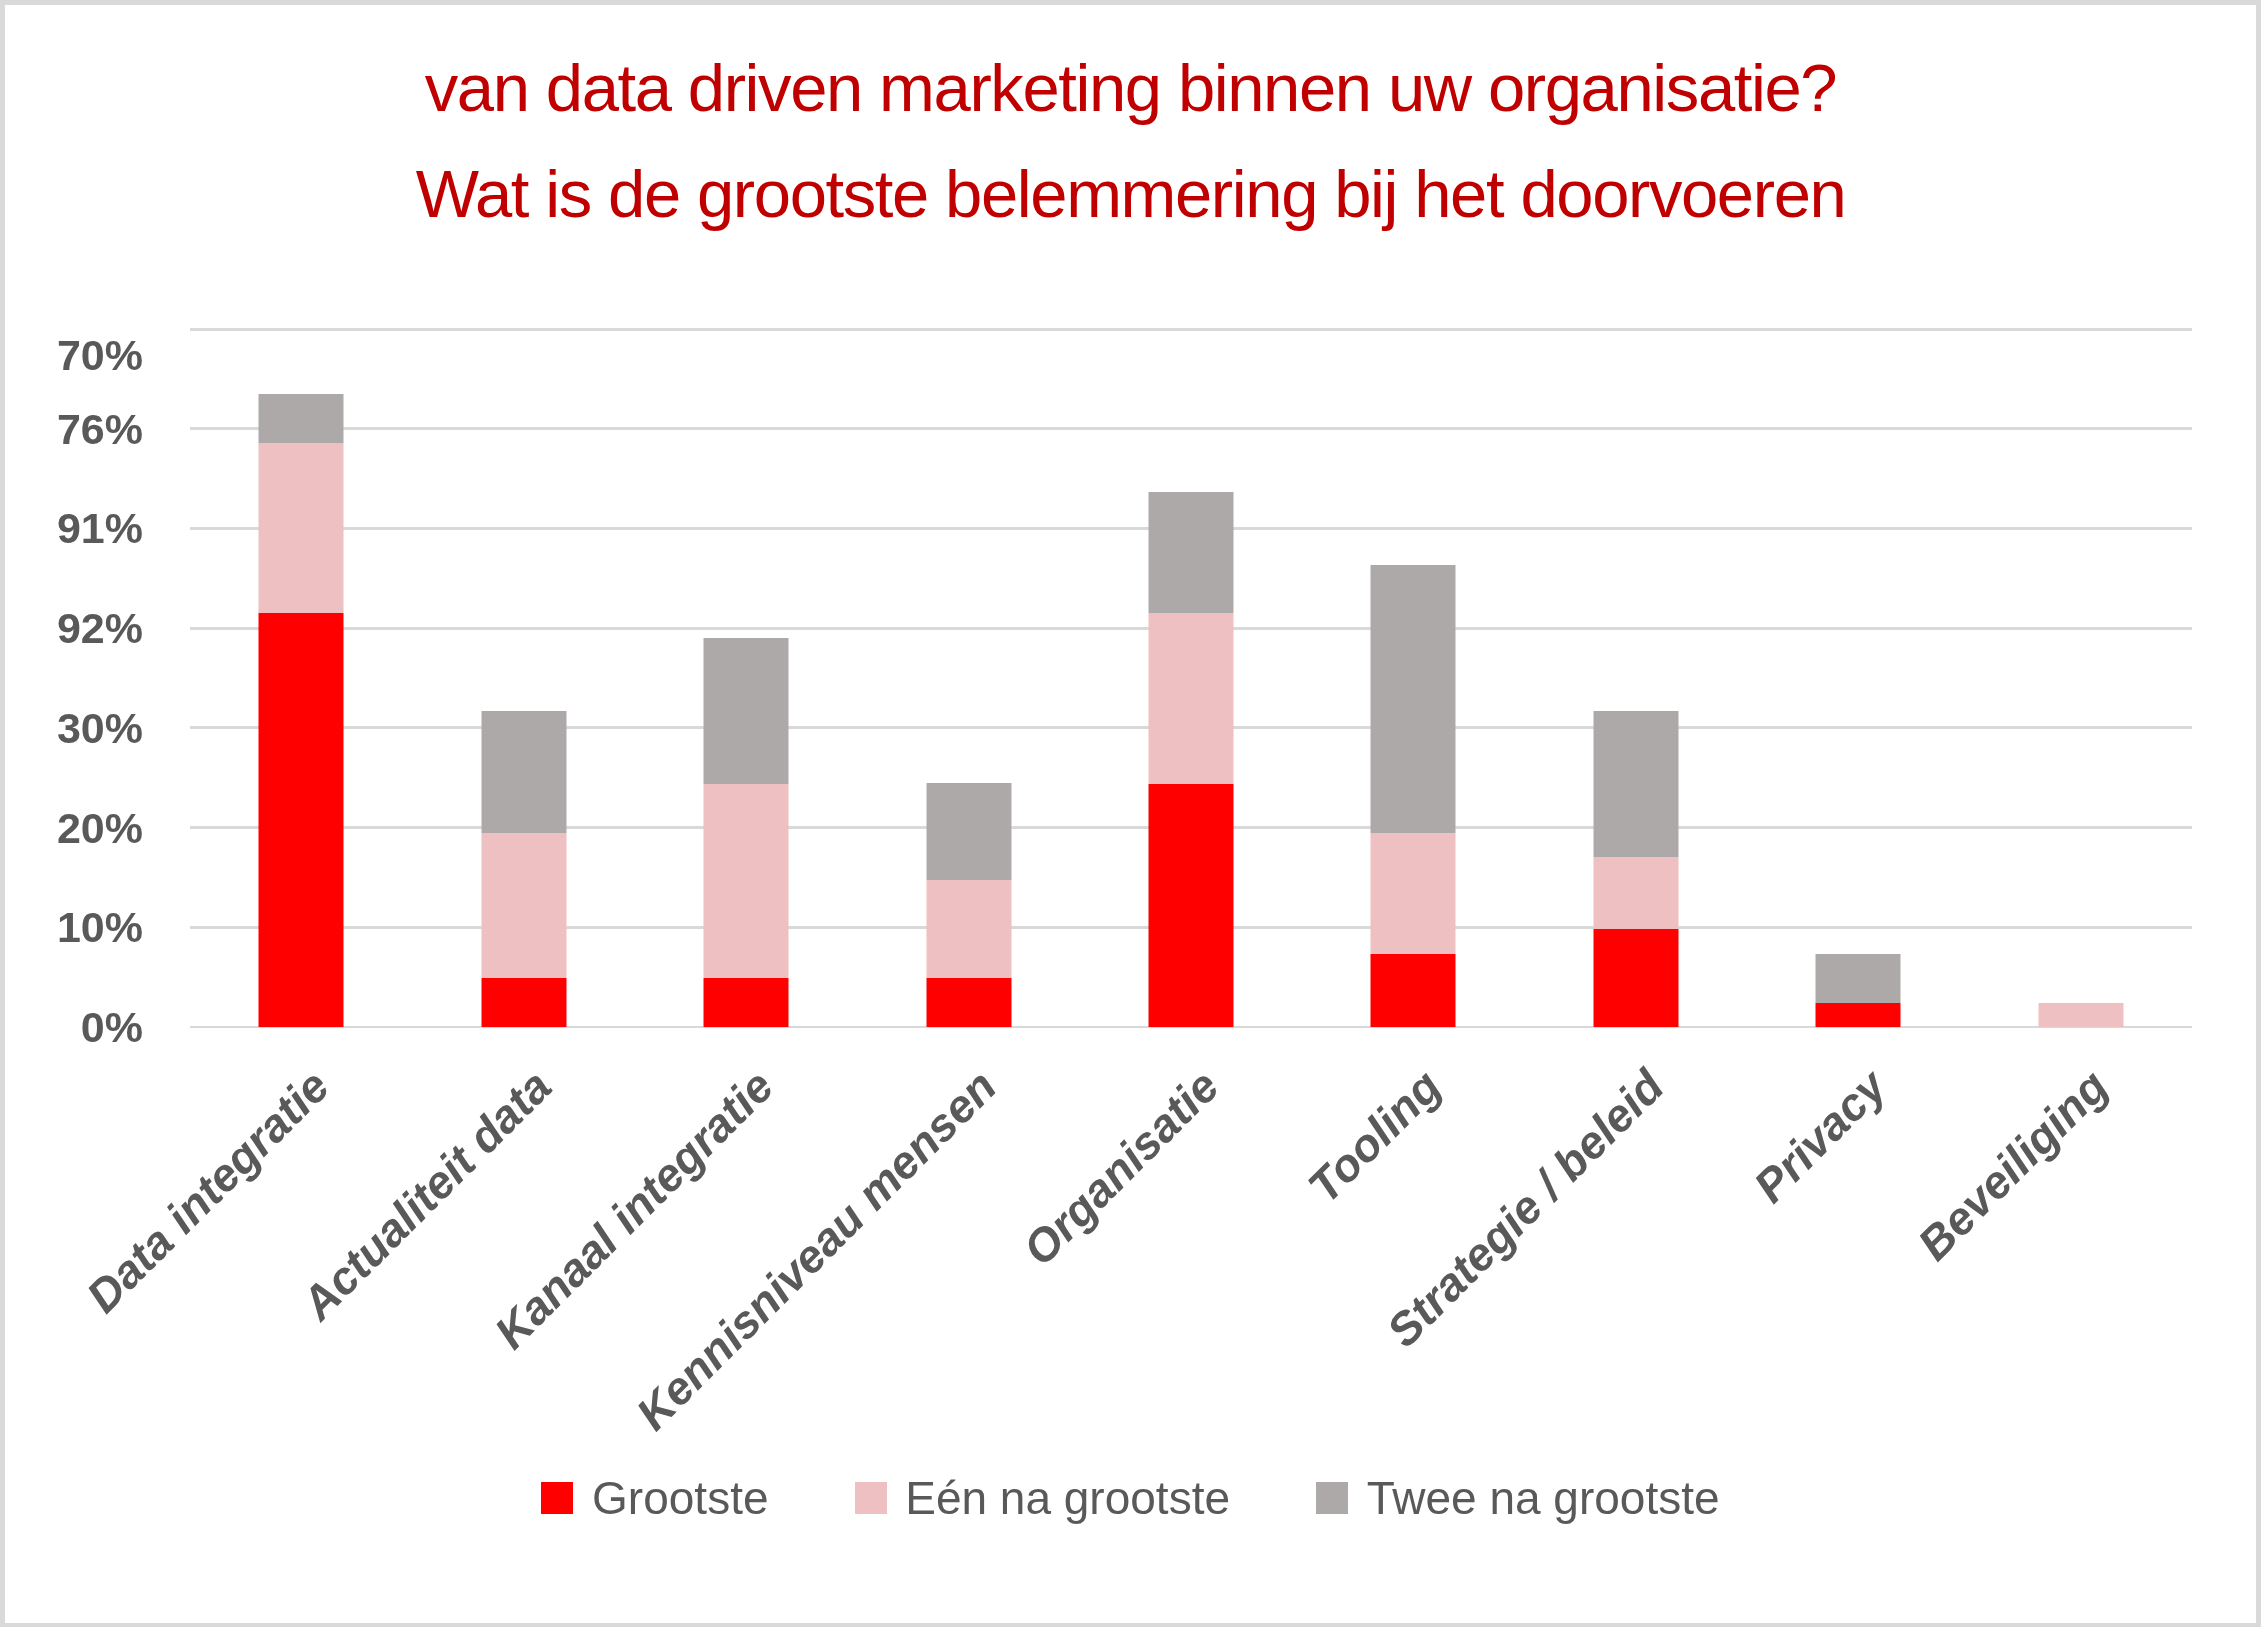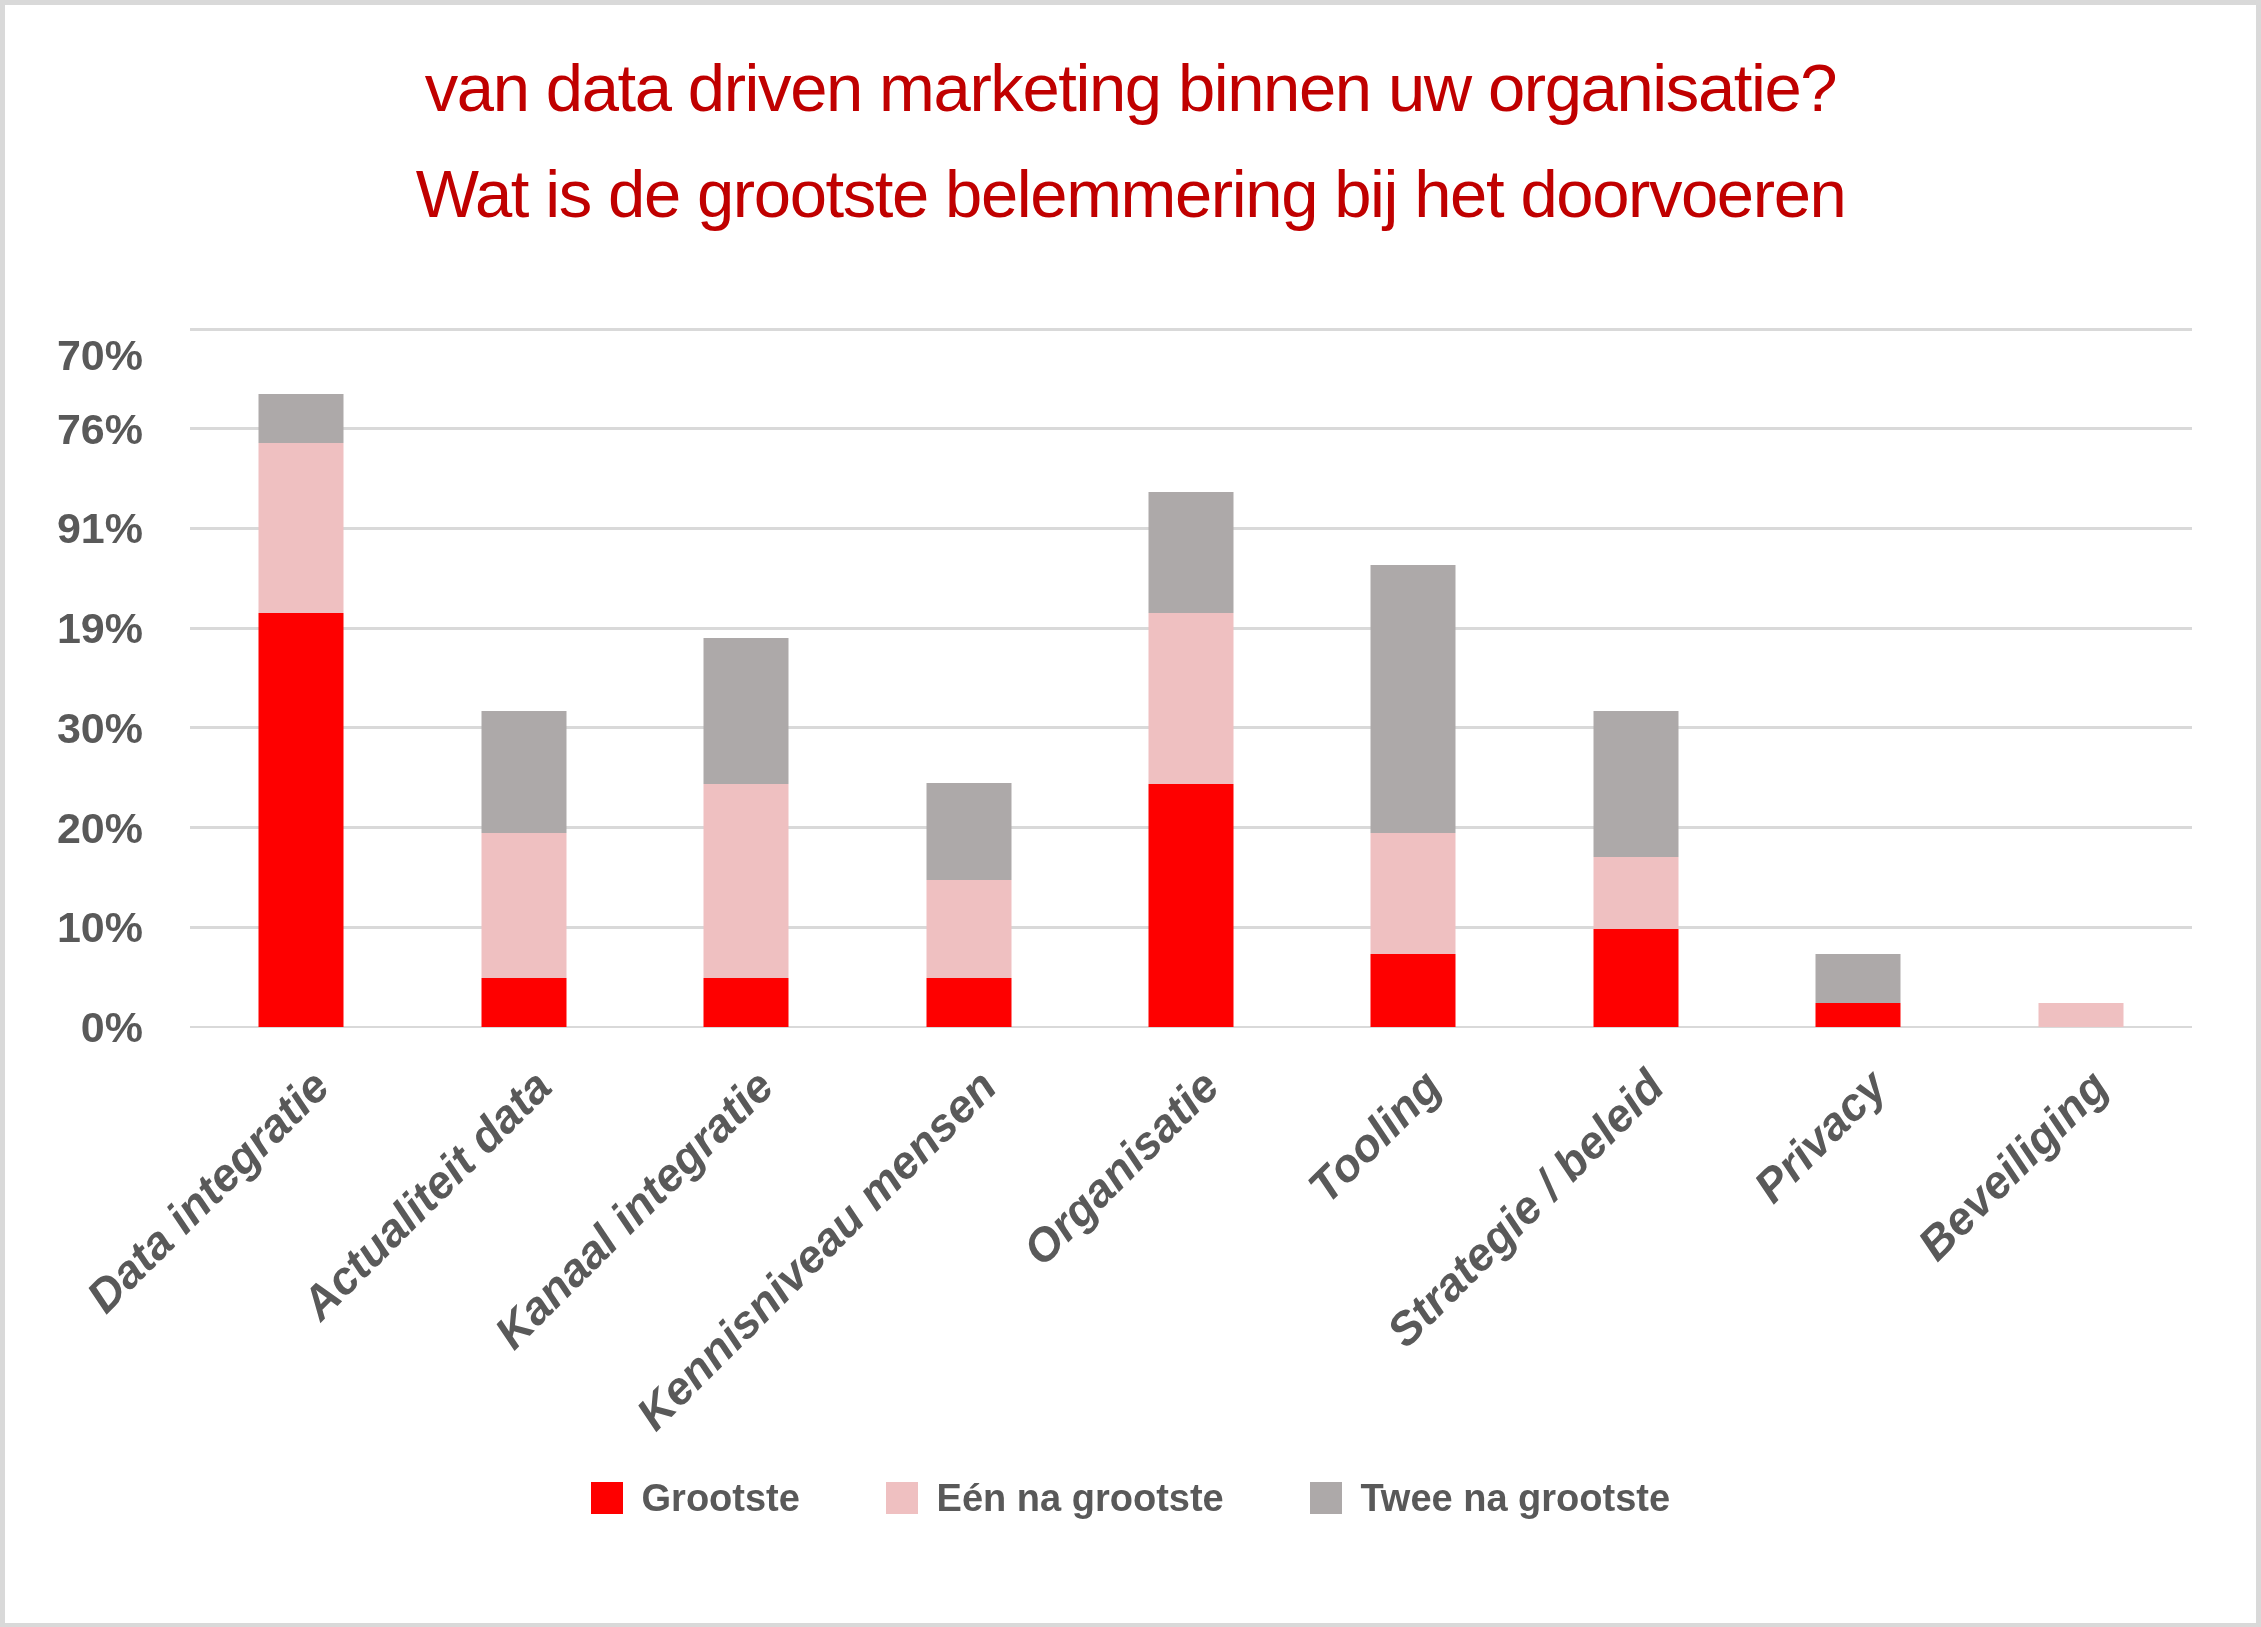--- a/index.html
+++ b/index.html
@@ -83,42 +83,42 @@
     position: absolute;
     left: 0; right: 0; top: 1470px;
     display: flex;
     justify-content: center;
     align-items: center;
     gap: 86px;
   }
   .legend-item { display: flex; align-items: center; gap: 18.7px; }
   .legend-swatch { width: 32px; height: 32px; display: inline-block; }
   .legend-label {
-    font-size: 38px;
-    font-weight: 700;
+    font-size: 46px;
+    font-weight: 400;
     color: var(--c-axis, #595959);
     line-height: 46px;
   }
 </style>
 </head>
 <body>
 
 <div class="page">
 
   <div class="title">
     <div>van data driven marketing binnen uw organisatie?</div>
     <div>Wat is de grootste belemmering bij het doorvoeren</div>
   </div>
 
   <div class="y-axis" id="y-axis">
       <div class="y-tick" style="top: calc(100% - 22px);">0%</div>
       <div class="y-tick" style="top: calc(85.7143% - 22px); margin-left: 16px;">10%</div>
       <div class="y-tick" style="top: calc(71.4286% - 22px);">20%</div>
       <div class="y-tick" style="top: calc(57.1429% - 22px);">30%</div>
-      <div class="y-tick" style="top: calc(42.8571% - 22px);">19%</div>
+      <div class="y-tick" style="top: calc(42.8571% - 22px);">92%</div>
       <div class="y-tick" style="top: calc(28.5714% - 22px);">91%</div>
       <div class="y-tick" style="top: calc(14.2857% - 22px);">76%</div>
       <div class="y-tick" style="top: calc(0% - 22px); margin-top: 26px;">70%</div>
     </div>
 
   <div class="plot" id="plot">
     <div id="gridlines">
         <div class="gridline" style="top: calc(100% - 1.4px);"></div>
         <div class="gridline" style="top: calc(85.7143% - 1.4px);"></div>
         <div class="gridline" style="top: calc(71.4286% - 1.4px);"></div>

